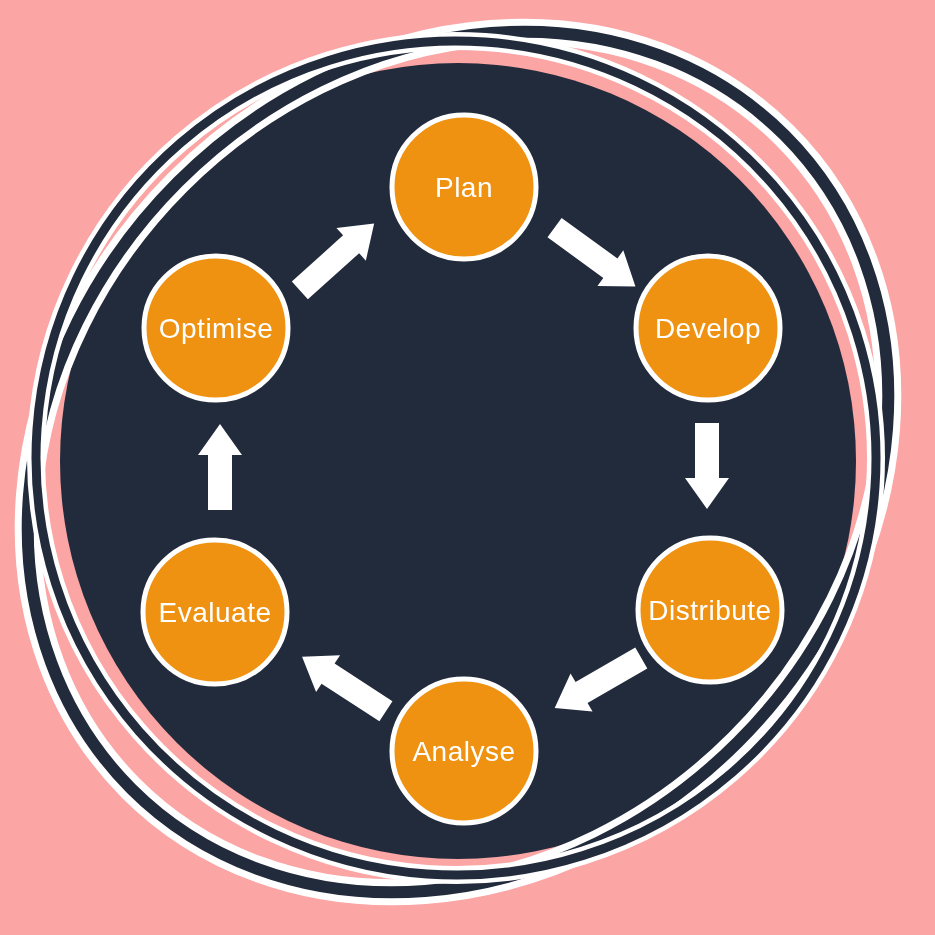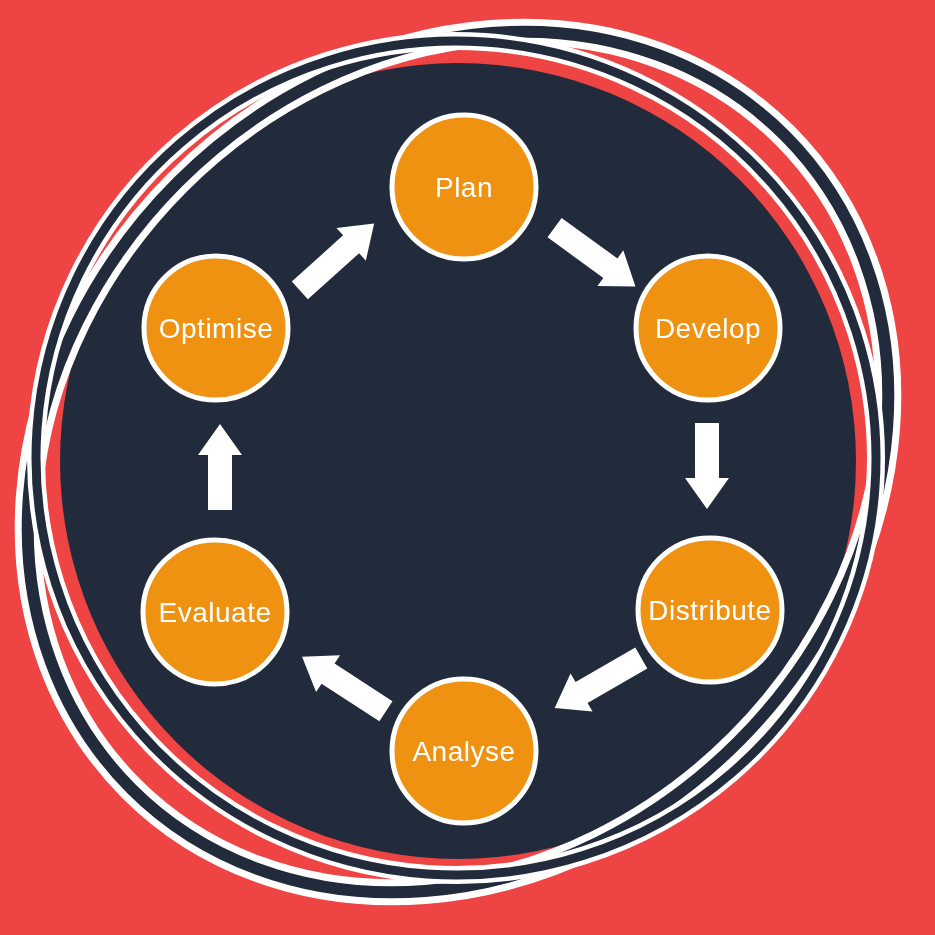--- a/index.html
+++ b/index.html
@@ -5,21 +5,21 @@
   html, body {
     margin: 0;
     padding: 0;
     background: #ffffff;
     font-family: "Liberation Sans", sans-serif;
   }
   .slide {
     position: relative;
     width: 935px;
     height: 935px;
-    background: #ef4444;
+    background: #fca5a5;
     overflow: hidden;
   }
   svg { display: block; }
   svg text {
     font-family: "Liberation Sans", sans-serif;
     letter-spacing: 0.5px;
   }
 </style>
 </head>
 <body>

